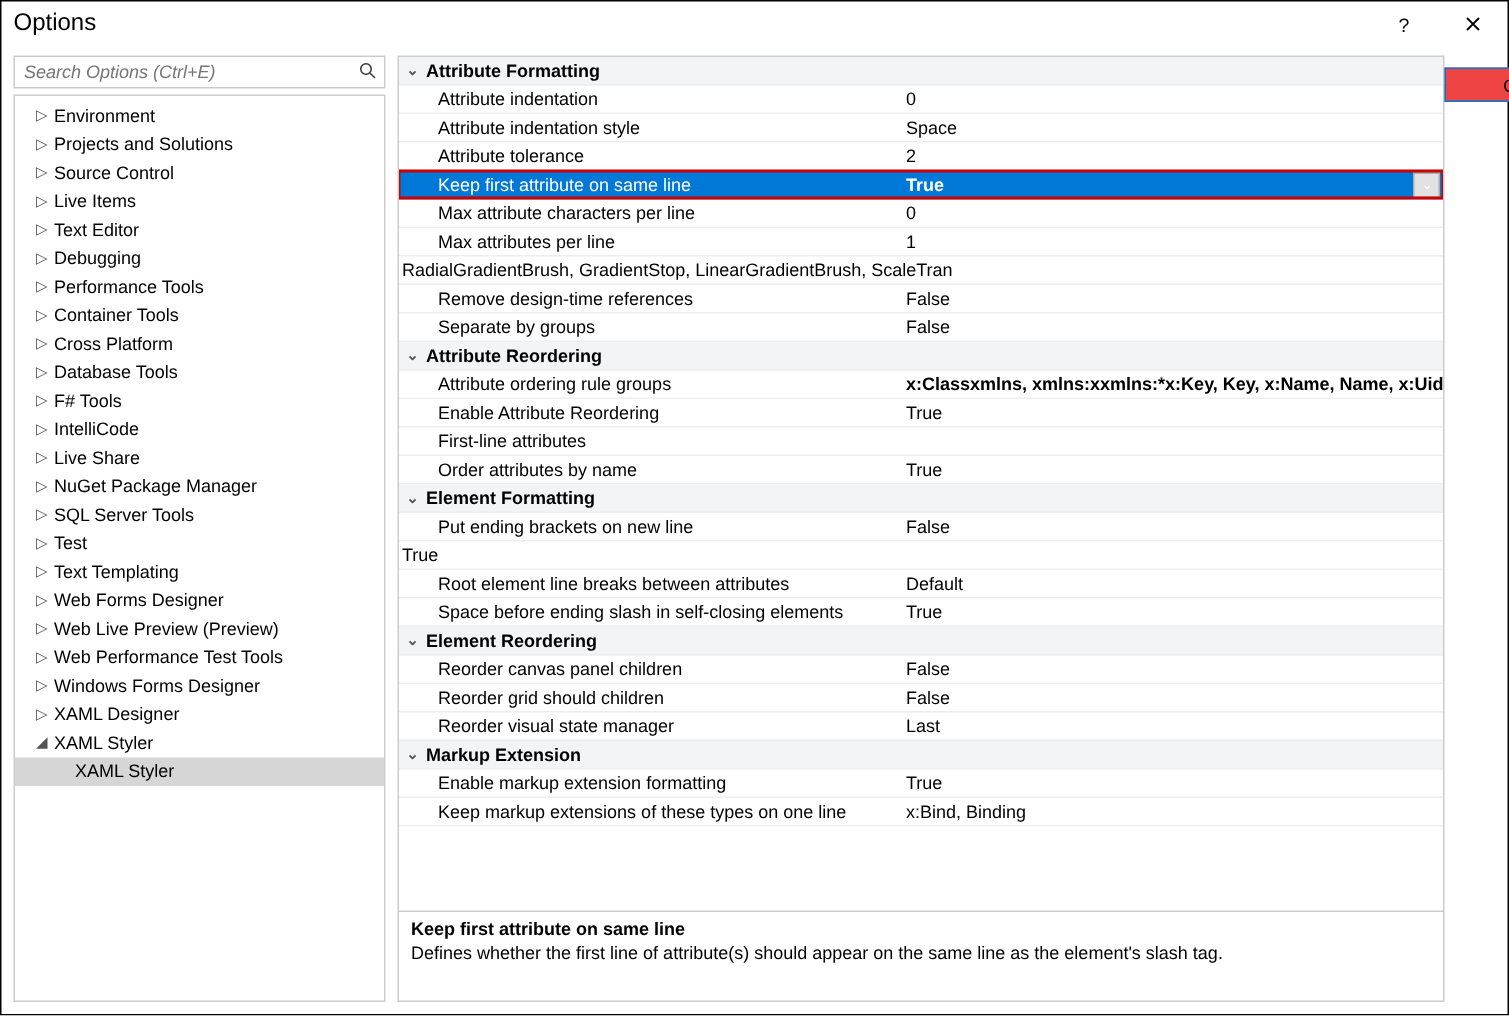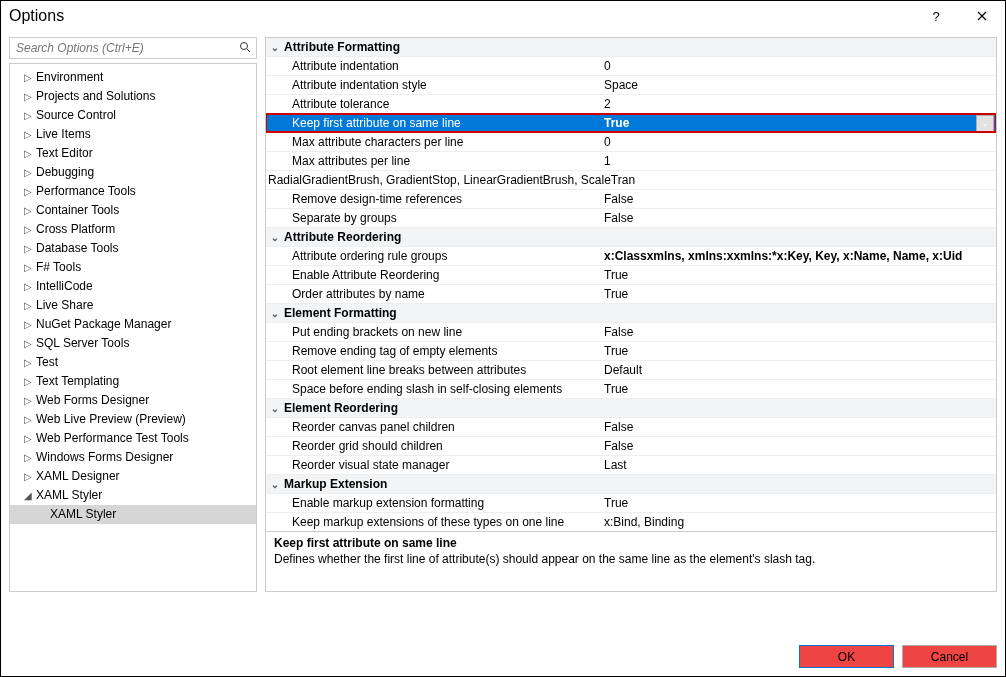--- a/index.html
+++ b/index.html
@@ -29,24 +29,23 @@
   width: 46px;
   height: 30px;
   display: flex;
   align-items: center;
   justify-content: center;
   font-size: 13px;
 }
 .content {
   flex: 1;
   display: flex;
-  flex-direction: column;
+  flex-direction: row;
   padding: 6px 8px 8px 8px;
   min-height: 0;
-  gap: 45px;
 }
 .main-row {
   flex: 1;
   display: flex;
   min-height: 0;
   gap: 8px;
 }
 .left-pane {
   width: 248px;
   display: flex;
@@ -370,33 +369,36 @@
               </div>
               <div class="grid-row">
                 <span class="grid-label">Attribute ordering rule groups</span>
                 <span class="grid-value bold">x:Classxmlns, xmlns:xxmlns:*x:Key, Key, x:Name, Name, x:Uid</span>
               </div>
               <div class="grid-row">
                 <span class="grid-label">Enable Attribute Reordering</span>
                 <span class="grid-value">True</span>
               </div>
               <div class="grid-row">
+                <span class="grid-label">First-line attributes</span>
+                <span class="grid-value"></span>
+              </div>
+              <div class="grid-row">
                 <span class="grid-label">Order attributes by name</span>
                 <span class="grid-value">True</span>
               </div>
               <div class="grid-row grid-category">
                 <span class="grid-cat-arrow">⌄</span>
                 <span class="grid-label">Element Formatting</span>
               </div>
               <div class="grid-row">
                 <span class="grid-label">Put ending brackets on new line</span>
                 <span class="grid-value">False</span>
               </div>
               <div class="grid-row">
-                <span class="grid-label">Remove ending tag of empty elements</span>
                 <span class="grid-value">True</span>
               </div>
               <div class="grid-row">
                 <span class="grid-label">Root element line breaks between attributes</span>
                 <span class="grid-value">Default</span>
               </div>
               <div class="grid-row">
                 <span class="grid-label">Space before ending slash in self-closing elements</span>
                 <span class="grid-value">True</span>
               </div>

